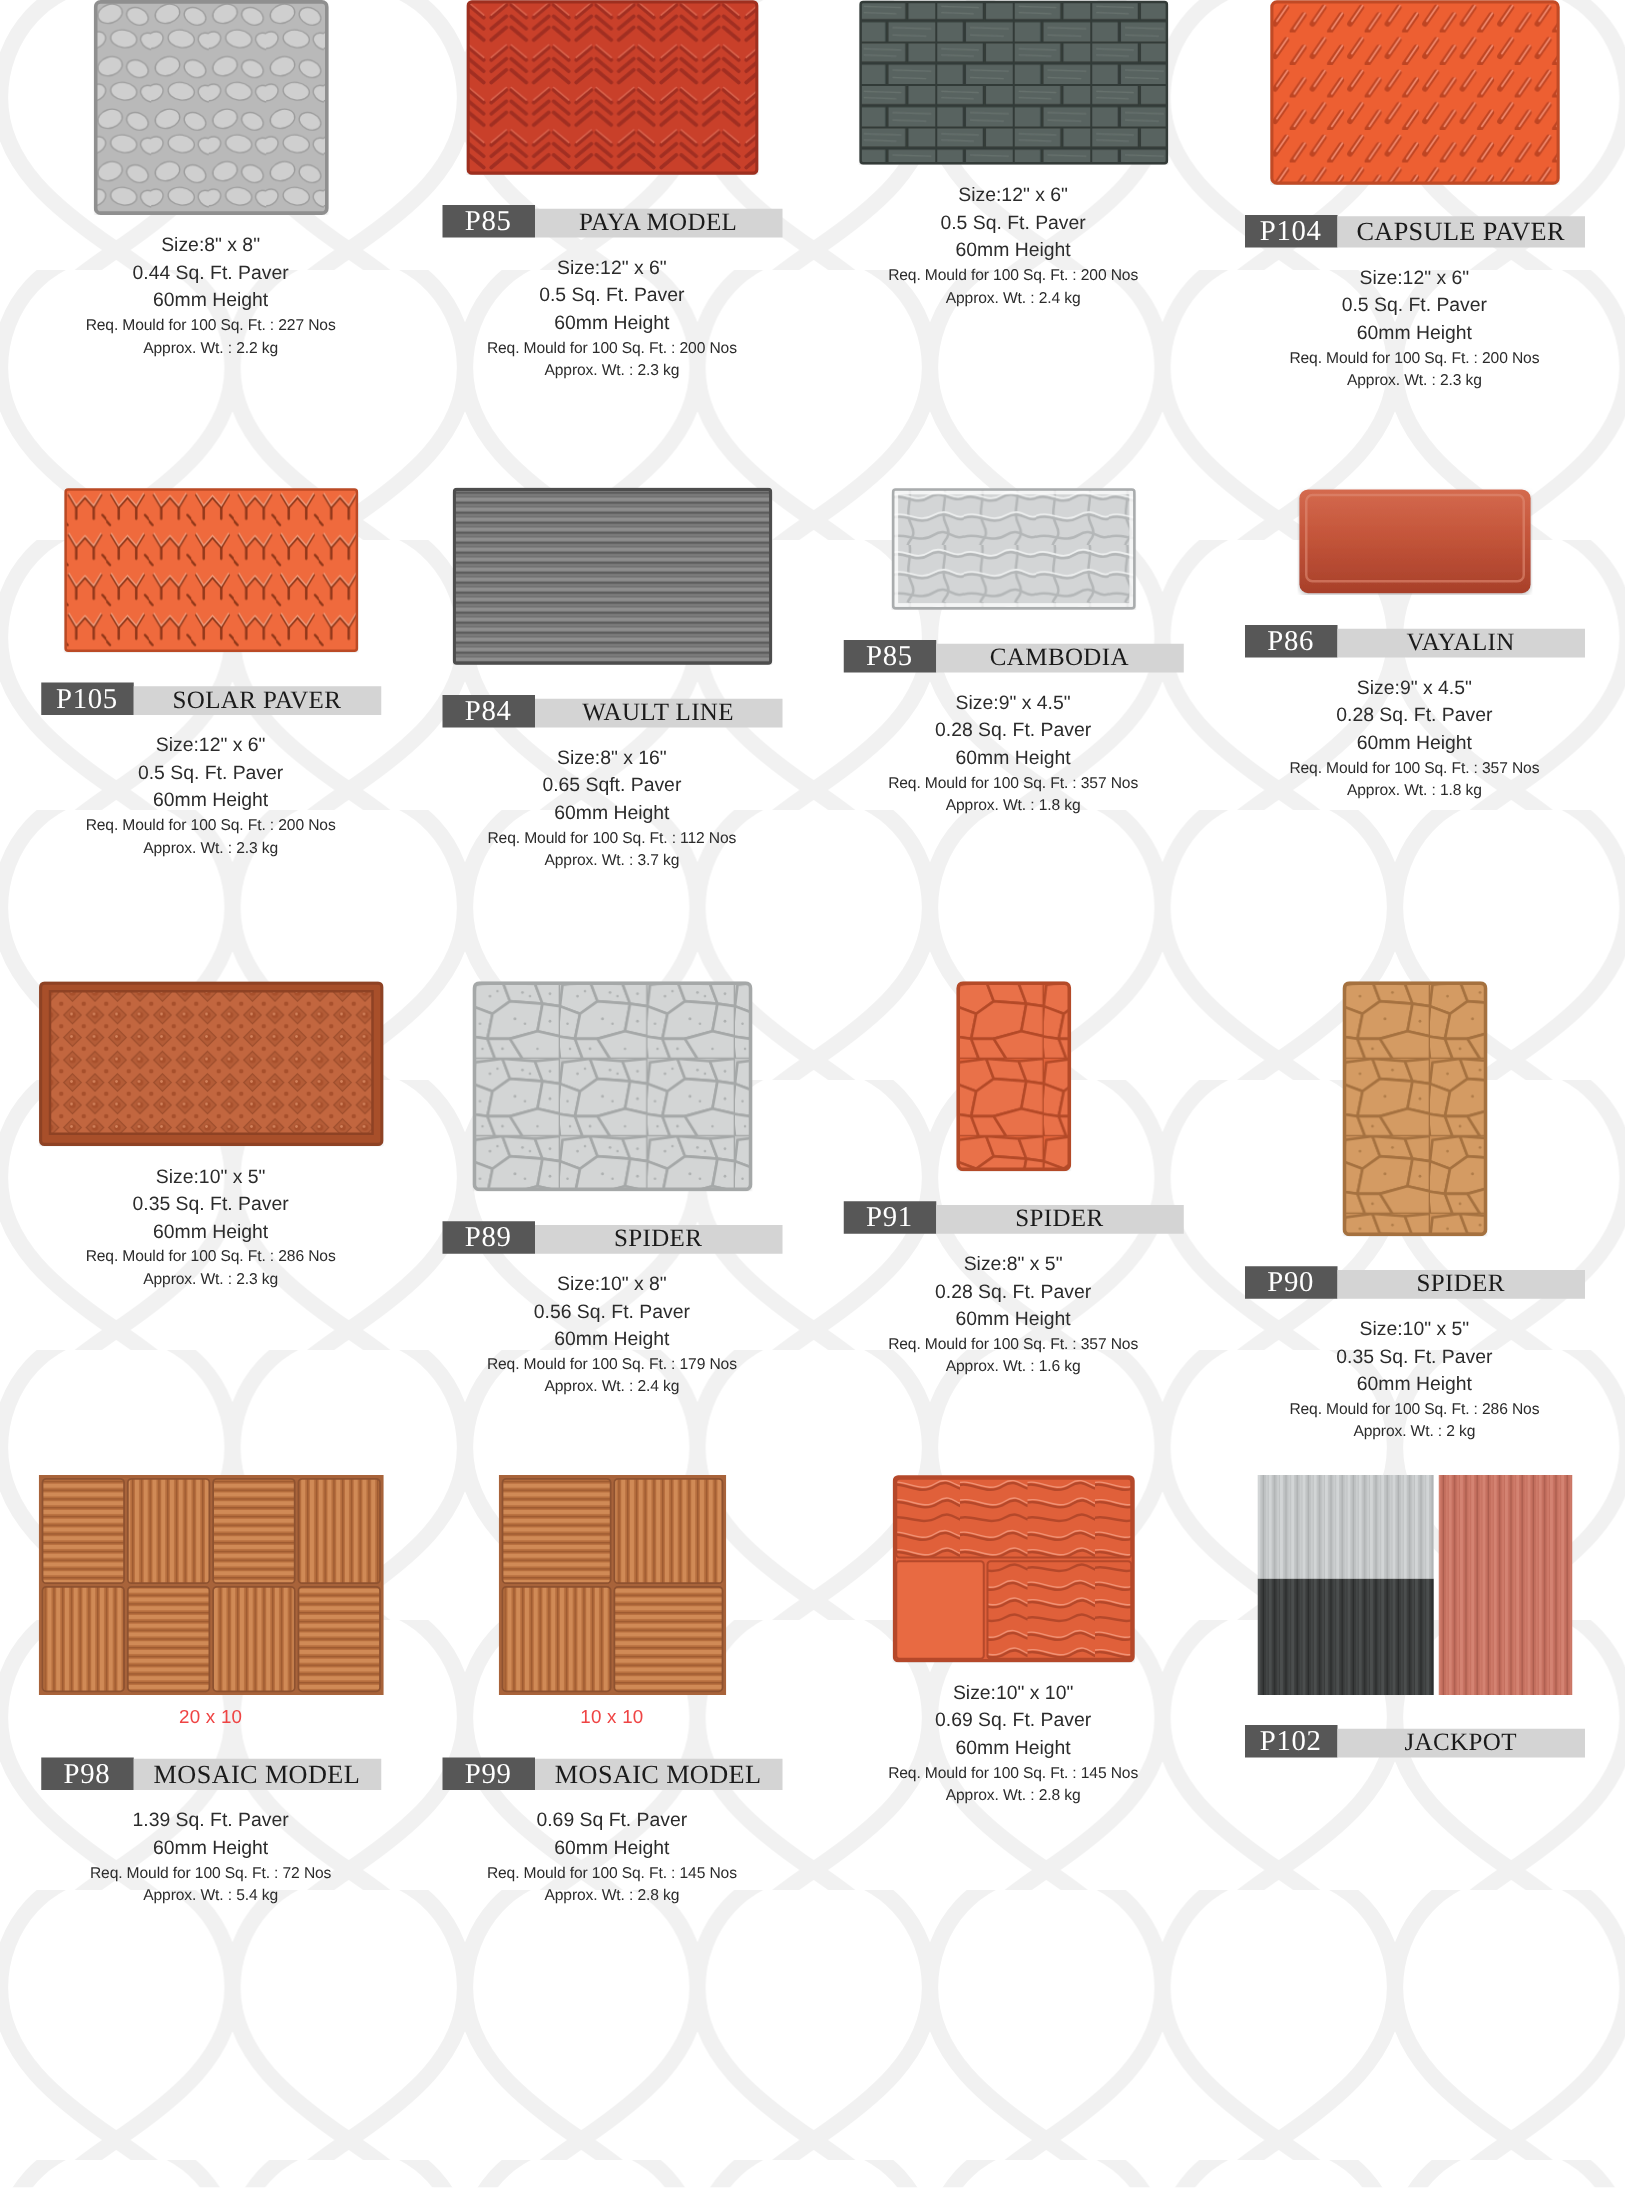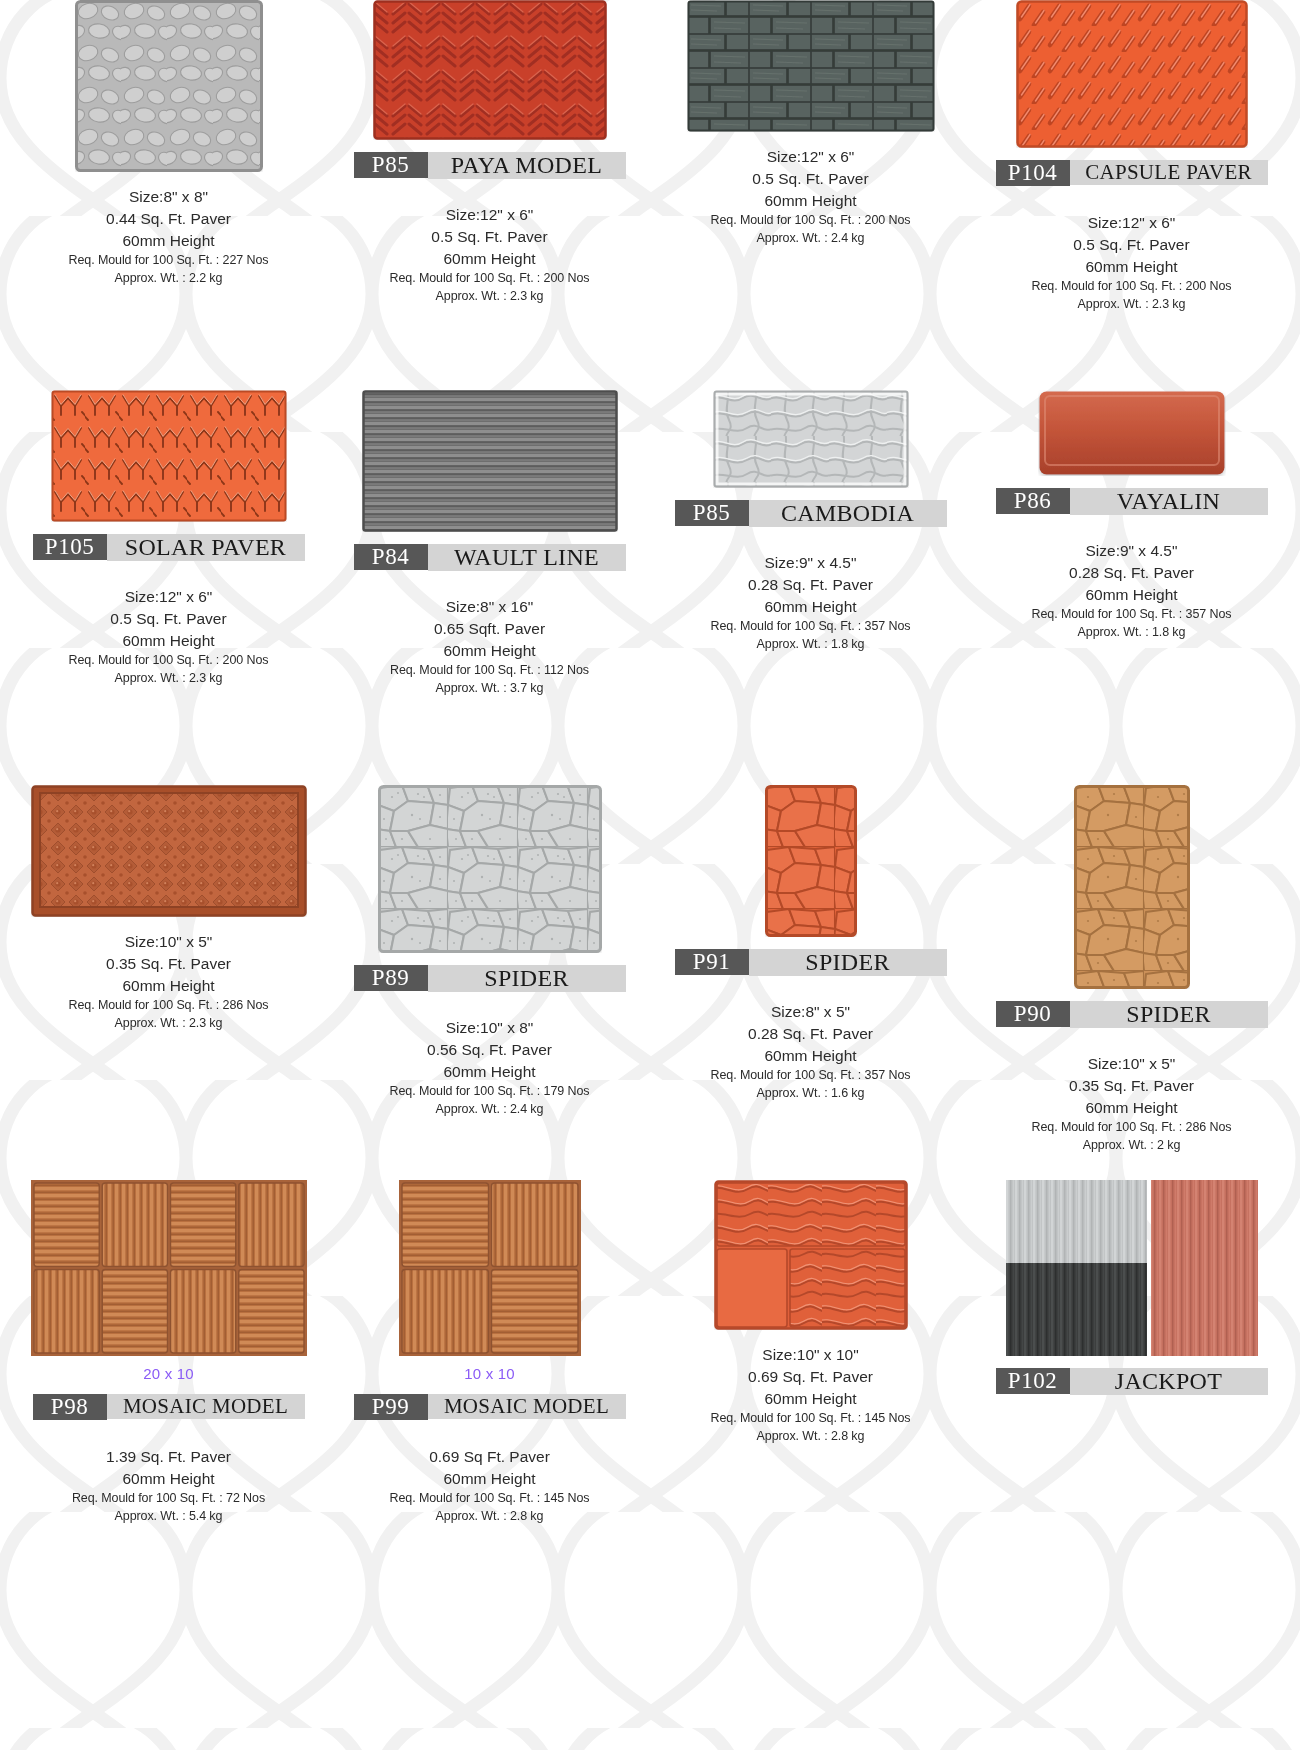--- a/index.html
+++ b/index.html
@@ -40,51 +40,51 @@
   .thumb-wrap {
     width: 100%;
     display: flex;
     align-items: flex-end;
     justify-content: center;
   }
   .thumb { display: block; }
 
   .caption {
     font-size: 15px;
-    color: #8b5cf6;
+    color: #ef4444;
     text-align: center;
     margin-top: 9px;
     letter-spacing: .2px;
   }
 
   
   .labelbar {
     display: flex;
     width: 100%;
     max-width: 272px;
     height: 38px;
     margin-top: 12px;
-    align-items: flex-start;
+    align-items: flex-end;
   }
   .label-code {
     background: #575757;
     color: #ffffff;
     font-family: "Liberation Serif", serif;
     font-size: 23px;
     min-width: 74px;
     display: flex;
     align-items: center;
     justify-content: center;
     letter-spacing: .5px;
   }
   .label-name {
     background: #d4d4d4;
     color: #1a1a1a;
     font-family: "Liberation Serif", serif;
-    font-size: 24px;
+    font-size: 20px;
     flex: 1;
     display: flex;
     align-items: center;
     justify-content: center;
     letter-spacing: .3px;
     white-space: nowrap;
   }
   .label-name.tight { font-size: 21px; }
 
   

